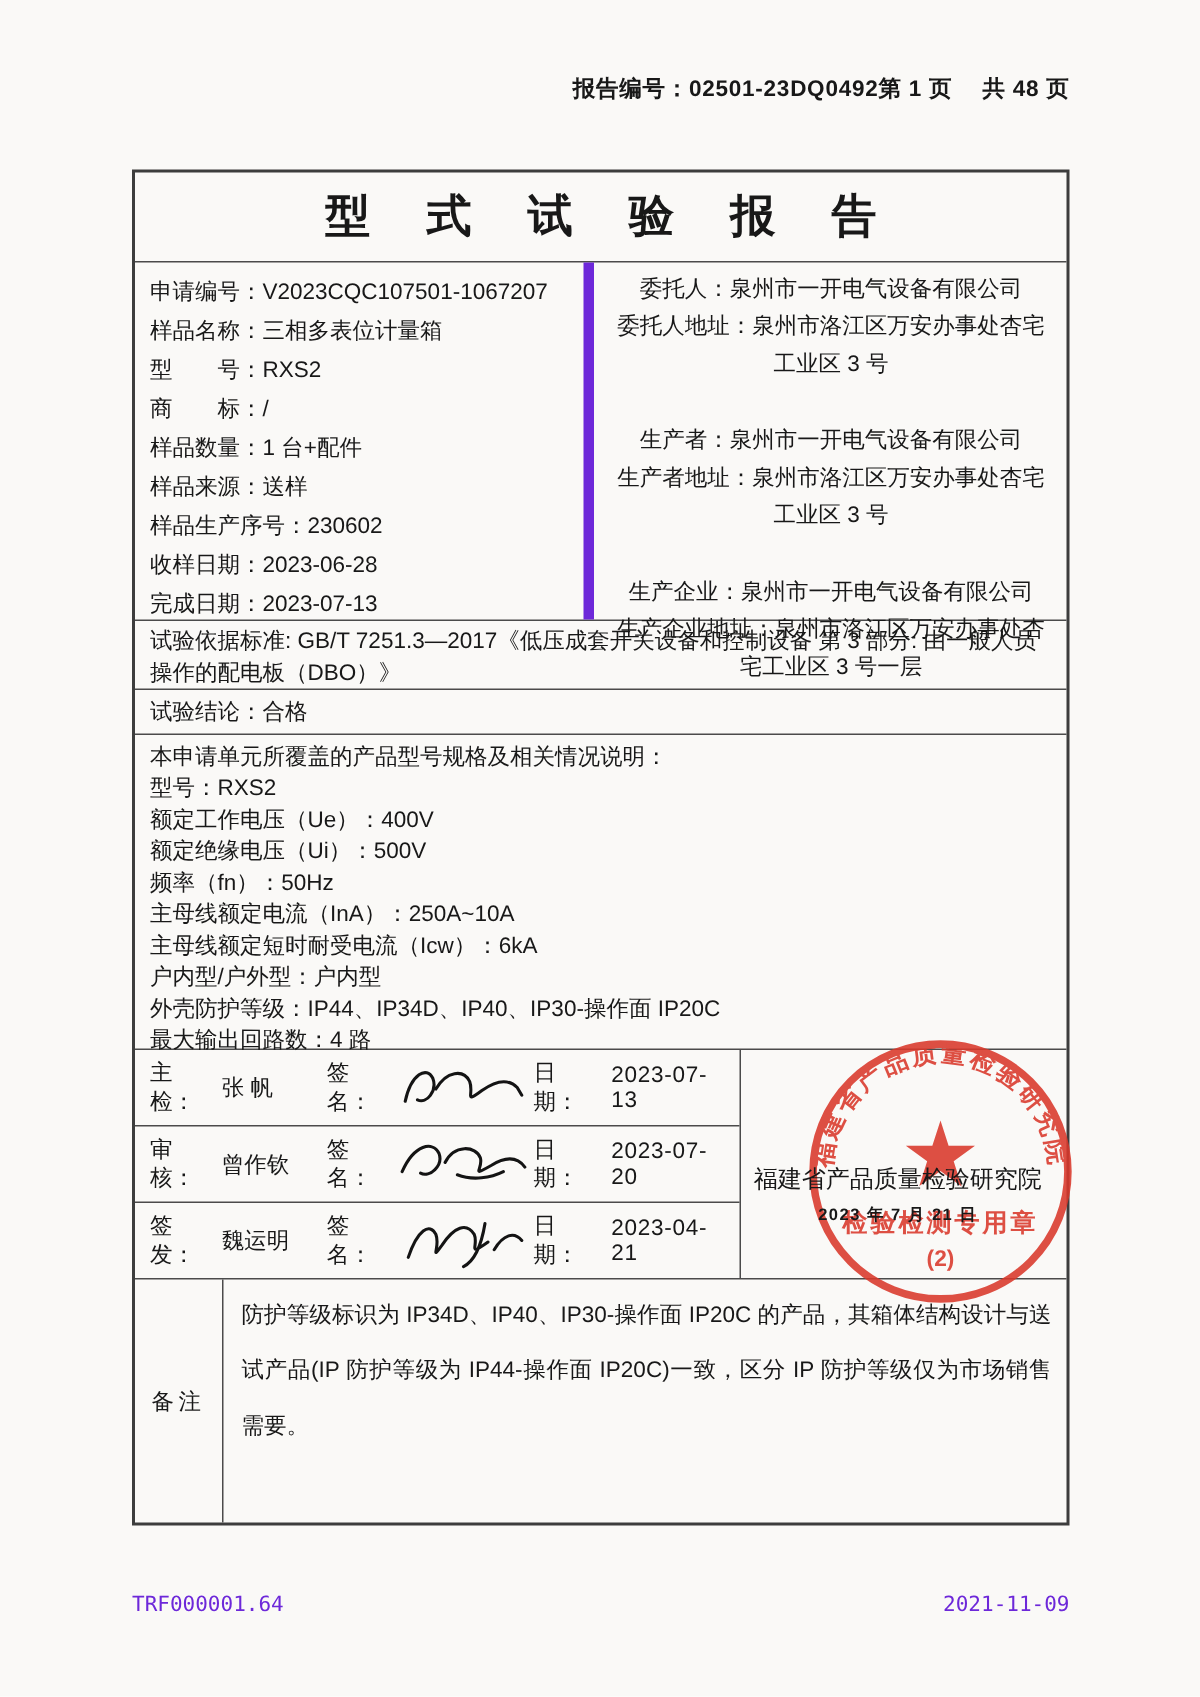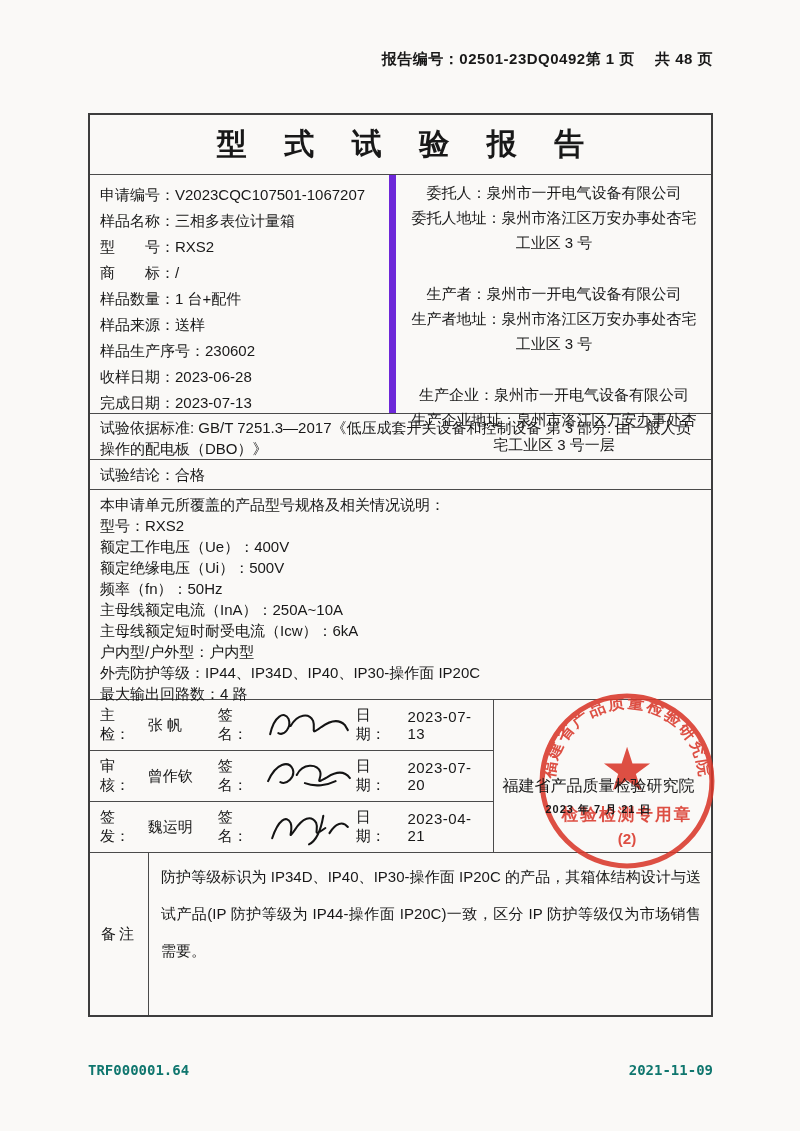--- a/index.html
+++ b/index.html
@@ -53,21 +53,21 @@
   .remark-row { height:162px; display:flex; }
   .remark-label {
     width:59px; border-right:1px solid #4b4b4b; box-sizing:border-box;
     display:flex; align-items:center; justify-content:center;
     font-size:15px; letter-spacing:3px;
   }
   .remark-content { flex:1; padding:5px 10px 0 12px; font-size:15px; line-height:37px; text-align:justify; }
   .page-footer {
     position:absolute; top:1062px; left:88px; width:625px;
     display:flex; justify-content:space-between;
-    font-family:"DejaVu Sans Mono", monospace; font-size:14px; color:#0f766e;font-weight:bold;
+    font-family:"DejaVu Sans Mono", monospace; font-size:14px; color:#6d28d9;
   }
 </style>
 </head>
 <body>
 
 <div class="page">
 
   <div class="page-header">
     <span>报告编号：02501-23DQ0492</span>
     <span>第 1 页　 共 48 页</span>

